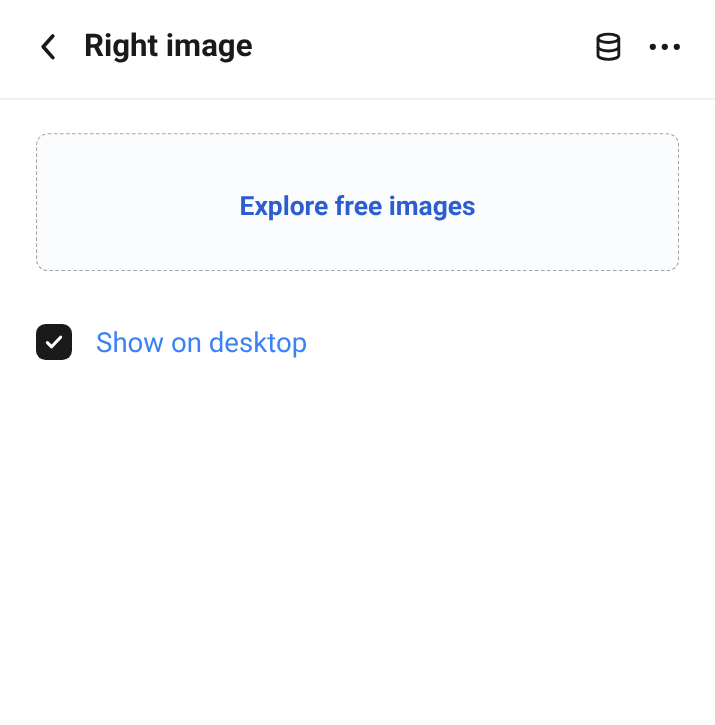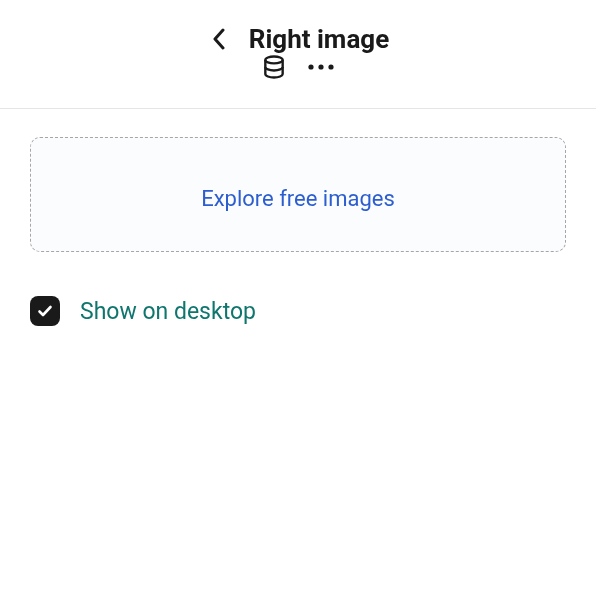--- a/index.html
+++ b/index.html
@@ -13,21 +13,20 @@
       width: 596px;
       height: 604px;
       color: #202223;
     }
     .header {
       display: flex;
       align-items: center;
       justify-content: space-between;
       padding: 24px 28px 28px 28px;
       border-bottom: 1px solid #e5e5e5;
-      flex-direction: column;
     }
     .header-left {
       display: flex;
       align-items: center;
       gap: 18px;
     }
     .back-button {
       display: flex;
       align-items: center;
       justify-content: center;
@@ -82,21 +81,21 @@
       font-size: 22px;
       font-weight: 600;
       padding: 14px 26px;
       border: none;
       border-radius: 8px;
       cursor: pointer;
     }
     .explore-link {
       color: #2c5ecf;
       font-size: 22px;
-      font-weight: 400;
+      font-weight: 700;
       cursor: pointer;
       text-decoration: none;
     }
     .checkbox-row {
       display: flex;
       align-items: center;
       gap: 20px;
       margin-bottom: 36px;
     }
     .checkbox {
@@ -112,21 +111,21 @@
     .checkbox.checked {
       background: #1a1a1a;
     }
     .checkbox.unchecked {
       background: #ffffff;
       border: 1.5px solid #a0a0a0;
     }
     .checkbox-label {
       font-size: 23px;
       font-weight: 400;
-      color: #0f766e;
+      color: #3b82f6;
     }
   </style>
 </head>
 <body>
 
 <div class="header">
   <div class="header-left">
     <div class="back-button">
       <svg width="14" height="22" viewBox="0 0 14 22" fill="none">
         <path d="M11 2 L3 11 L11 20" stroke="#1a1a1a" stroke-width="3" stroke-linecap="round" stroke-linejoin="round"></path>

